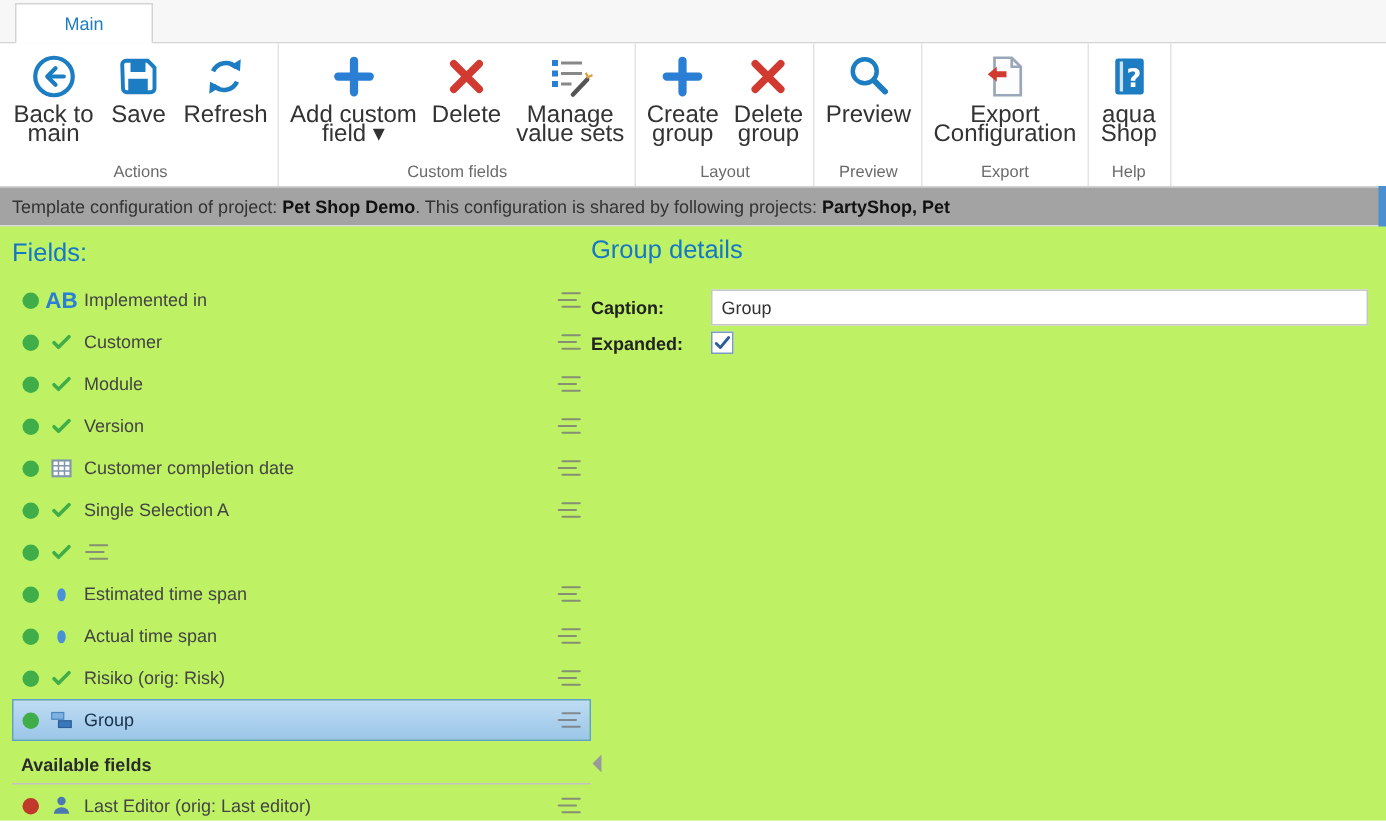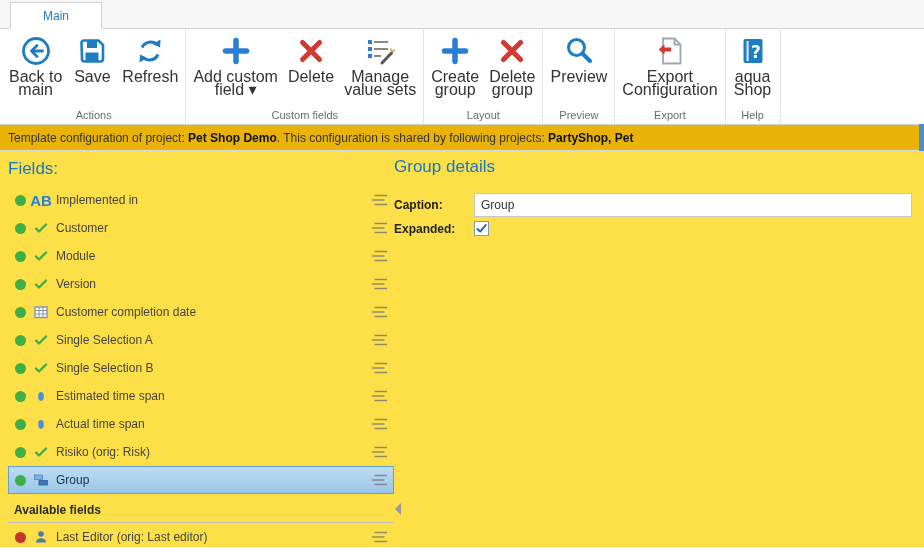--- a/index.html
+++ b/index.html
@@ -14,27 +14,27 @@
   
   .ribbon{height:96px;background:#fff;border-bottom:1px solid #cfcfcf;display:flex;align-items:stretch;padding-left:2px}
   .ribbon-group{display:flex;flex-direction:column;border-right:1px solid #e3e3e3;padding:1px 2px 0}
   .rg-buttons{flex:1;display:flex;align-items:flex-start}
   .ribbon-button{min-width:50px;padding:5px 5px 2px;display:flex;flex-direction:column;align-items:center;cursor:pointer}
   .rb-icon,.rb-icon svg{width:32px;height:32px;display:block}
   .rb-label{font-size:16px;line-height:13px;text-align:center;color:#333;margin-top:3px;min-height:26px}
   .rg-caption{height:17px;line-height:17px;text-align:center;font-size:11px;color:#6b6b6b}
 
   
-  .infobar{height:26px;background:#eab308;display:flex;align-items:center;padding-left:8px;color:#333;
+  .infobar{height:26px;background:#a3a3a3;display:flex;align-items:center;padding-left:8px;color:#333;
            border-bottom:1px solid #dadada;position:relative;white-space:pre}
   .infobar .seg-bold{font-weight:bold;color:#111}
   .window-edge{position:absolute;right:0;top:-1px;width:5px;height:28px;background:#4a90d0}
 
   
-  .content{position:relative;height:396px;background:#fde047}
+  .content{position:relative;height:396px;background:#bef264}
   .panel-title{color:#1477c8;font-size:17px;font-weight:400}
 
   .fields-panel{position:absolute;left:8px;top:0;width:386px}
   .fields-panel .panel-title{margin:8px 0 7px 0}
   .field-row{height:28px;display:flex;align-items:center;gap:7px;padding:0 5px 0 6px;border:1px solid transparent;cursor:pointer}
   .field-row.selected{background:linear-gradient(#bedcf4,#9bc6e8);border-color:#5f9fd3}
   .field-row.selected .f-label{color:#17314a}
   .dot{width:11px;height:11px;border-radius:50%;flex:0 0 11px}
   .type-icon{width:16px;height:16px;flex:0 0 16px;display:flex;align-items:center;justify-content:center}
   .type-icon svg{width:16px;height:16px;display:block}
@@ -350,21 +350,20 @@
             </svg>
           </span>
         </div>
         <div class="field-row">
           <span class="dot" style="background: rgb(63, 174, 73);"></span>
           <span class="type-icon">
             <svg viewBox="0 0 16 16">
               <path d="M3 8.5 l3 3 L13 4.5" fill="none" stroke="#3fae49" stroke-width="2.4" stroke-linecap="round" stroke-linejoin="round"></path>
             </svg>
           </span>
-          <span class="f-label">Single Selection B</span>
           <span class="grip">
             <svg viewBox="0 0 17 14">
               <g stroke="#777" stroke-width="1.4" stroke-linecap="round">
                 <line x1="4" y1="2.5" x2="15.5" y2="2.5"></line>
                 <line x1="1.5" y1="7" x2="13" y2="7"></line>
                 <line x1="4" y1="11.5" x2="15.5" y2="11.5"></line>
               </g>
             </svg>
           </span>
         </div>

